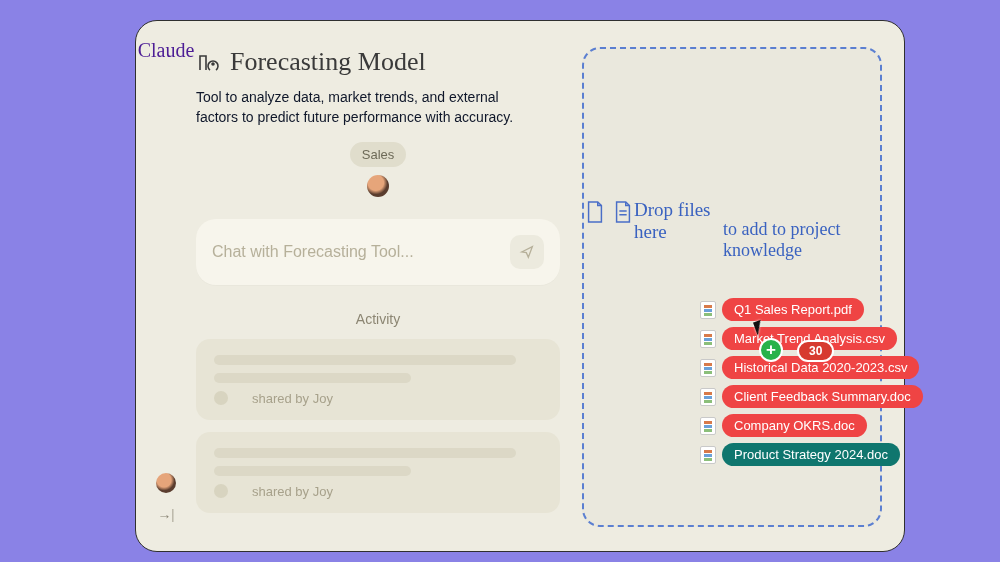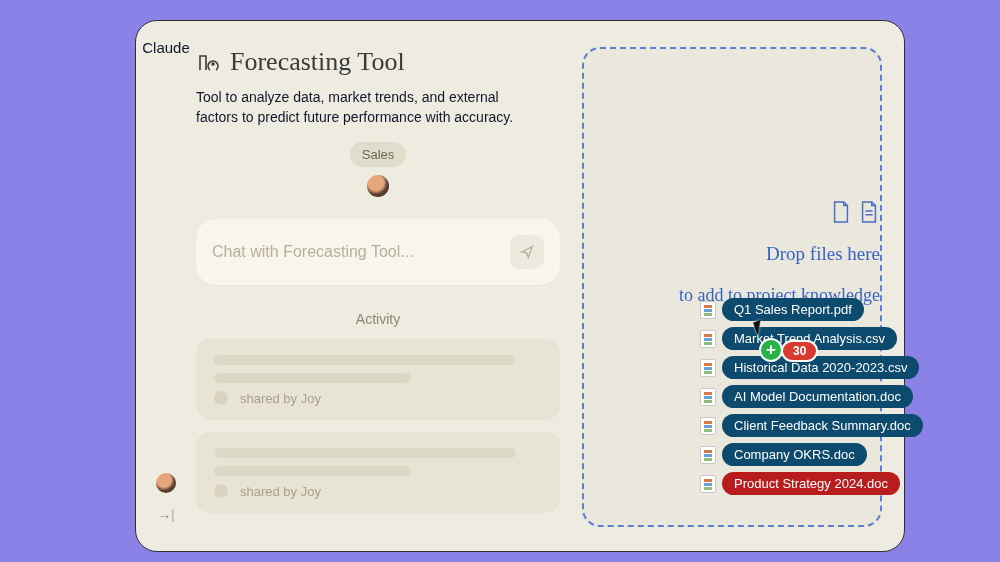--- a/index.html
+++ b/index.html
@@ -10,21 +10,21 @@
     position: absolute;
     top: 20px; left: 135px;
     width: 770px; height: 532px;
     background: #eeece1;
     border-radius: 22px;
     border: 1.5px solid #2f2f2f;
     display: flex;
     overflow: hidden;
   }
   .left-rail { width: 60px; padding: 18px 10px; display: flex; flex-direction: column; justify-content: space-between; align-items:center;}
-  .brand { font-family: Liberation Sans, sans-serif; font-size: 15px; color:#0f172a; font-weight:500; }
+  .brand { font-family: Liberation Serif, serif; font-size: 20px; color:#4c1d95; font-weight:500; }
   .rail-bottom { display:flex; flex-direction:column; gap:14px; align-items:center; padding-bottom:10px;}
   .avatar-small { width:20px; height:20px; border-radius:50%; background: radial-gradient(circle at 40% 35%, #e6a57a 0 40%, #5a3d2e 60%); }
   .collapse-icon { color:#8a8574; font-size:14px; }
 
   .main-col { flex:1; padding: 26px 22px 0 0; display:flex; gap:22px; }
   .content { flex: 1 1 auto; min-width:0; }
   .knowledge-panel { width: 300px; }
 
   .title-row { display:flex; align-items:center; gap:10px; }
   .tool-icon { width:24px; height:24px; display:flex; align-items:center; justify-content:center; }
@@ -35,51 +35,51 @@
   .tag-avatar { width:22px; height:22px; border-radius:50%; background: radial-gradient(circle at 40% 35%, #e6a57a 0 40%, #5a3d2e 60%); }
 
   .chat-box { margin-top:22px; background:#f7f5ec; border-radius:20px; padding:16px 16px; display:flex; align-items:center; justify-content:space-between; box-shadow: 0 1px 0 rgba(0,0,0,0.02); gap: 28px;}
   .chat-placeholder { color:#b6b09a; font-size:16px; font-family:-apple-system,Helvetica,Arial,sans-serif;}
   .send-btn { width:34px; height:34px; border-radius:10px; background:#eceade; display:flex; align-items:center; justify-content:center; color:#b6b09a;}
 
   .section-label { margin-top:26px; font-size:14px; color:#8c8673; font-family:-apple-system,Helvetica,Arial,sans-serif;text-align:center;}
   .activity-card { margin-top:12px; background:#e7e4d5; border-radius:14px; padding:16px 18px 14px;}
   .skel-line { height:10px; background:#dcd8c6; border-radius:5px; margin-bottom:8px;}
   .skel-line.w1 { width:92%;} .skel-line.w2{ width:60%;}
-  .shared-row { display:flex; align-items:center; gap:12px; margin-top:4px;}
+  .shared-row { display:flex; align-items:center; gap:24px; margin-top:4px;}
   .shared-dot { width:14px;height:14px;border-radius:50%; background:#d8d4c0;}
   .shared-text { font-size:13px; color:#a7a18b; font-family:-apple-system,Helvetica,Arial,sans-serif;}
 
   .dropzone {
     height: 480px;
     border: 2px dashed #5b7fd1;
     border-radius:18px;
     background: #eae8dd;
-    display:flex; flex-direction:column; align-items:flex-end;
+    display:flex; align-items:flex-start;
     padding-top:150px;
     color:#3a62c0;
     font-family: Georgia, serif;
   }
   .drop-icons { display:flex; gap:6px; margin-bottom:18px; color:#4a6ec7;}
   .drop-title { font-size:19px; }
   .drop-sub { font-size:18px; margin-top:20px;}
 
   
   .file-list { position:absolute; top:298px; left:700px; display:flex; flex-direction:column; gap:6px; }
   .file-row { display:flex; align-items:center; gap:6px; }
   .file-thumb { width:16px; height:18px; background:#fff; border:1px solid #c9c9c9; border-radius:2px; position:relative;}
   .file-thumb::after{content:""; position:absolute; top:3px; left:3px; right:3px; height:3px; background:#d77a4a; box-shadow: 0 4px 0 #6aa0d8, 0 8px 0 #8bbf7a;}
-  .pill { background:#0c4a6e; color:#fff; font-size:13px; font-family:-apple-system,Helvetica,Arial,sans-serif; padding:4px 12px; border-radius:14px; white-space:nowrap;}
-  .pill.dark { background:#b91c1c; }
+  .pill { background:#ef4444; color:#fff; font-size:13px; font-family:-apple-system,Helvetica,Arial,sans-serif; padding:4px 12px; border-radius:14px; white-space:nowrap;}
+  .pill.dark { background:#0f766e; }
 
   
   .cursor-group { position:absolute; top:320px; left:755px; z-index:50; }
   .cursor-arrow { width:0;height:0; border-left:8px solid #111; border-right:5px solid transparent; border-bottom:14px solid transparent; transform: rotate(-20deg); filter: drop-shadow(0 0 1px #fff);}
   .plus-badge { position:absolute; top:18px; left:4px; width:24px;height:24px; background:#28b24a; border:2px solid #fff; border-radius:50%; color:#fff; display:flex;align-items:center;justify-content:center; font-weight:bold; font-size:17px; font-family:Arial;}
-  .count-badge { position:absolute; top:20px; left:26px; min-width:24px;height:22px; padding:0 10px; background:#d73a2f; border:2px solid #fff; border-radius:11px; color:#fff; display:flex;align-items:center;justify-content:center; font-size:12px; font-family:-apple-system,Arial; font-weight:600;}
+  .count-badge { position:absolute; top:20px; left:42px; min-width:24px;height:22px; padding:0 10px; background:#d73a2f; border:2px solid #fff; border-radius:11px; color:#fff; display:flex;align-items:center;justify-content:center; font-size:12px; font-family:-apple-system,Arial; font-weight:600;}
 </style>
 </head>
 <body>
 
 <div class="app-window">
   <div class="left-rail">
     <div class="brand">Claude</div>
     <div class="rail-bottom">
       <div class="avatar-small"></div>
       <div class="collapse-icon">→|</div>
@@ -89,21 +89,21 @@
   <div class="main-col">
     <div class="content">
       <div class="title-row">
         <span class="tool-icon">
           <svg width="24" height="24" viewBox="0 0 24 24" fill="none" stroke="#3a3a3a" stroke-width="1.6">
             <path d="M4 20 L4 6 L10 6 L10 20"></path>
               <path d="M14 20 a5 5 0 1 1 6 0"></path>
               <circle cx="17" cy="14" r="1" fill="#3a3a3a"></circle>
           </svg>
         </span>
-        <h1 class="title">Forecasting Tool</h1>
+        <h1 class="title">Forecasting Model</h1>
       </div>
       <p class="desc">Tool to analyze data, market trends, and external factors to predict future performance with accuracy.</p>
       <div class="tag-row">
         <span class="tag">Sales</span>
         <span class="tag-avatar"></span>
       </div>
 
       <div class="chat-box">
         <span class="chat-placeholder">Chat with Forecasting Tool...</span>
         <div class="send-btn">
@@ -161,24 +161,20 @@
     <div class="file-row">
       <div class="file-thumb"></div>
       <div class="pill">Market Trend Analysis.csv</div>
     </div>
     <div class="file-row">
       <div class="file-thumb"></div>
       <div class="pill">Historical Data 2020-2023.csv</div>
     </div>
     <div class="file-row">
       <div class="file-thumb"></div>
-      <div class="pill">AI Model Documentation.doc</div>
-    </div>
-    <div class="file-row">
-      <div class="file-thumb"></div>
       <div class="pill">Client Feedback Summary.doc</div>
     </div>
     <div class="file-row">
       <div class="file-thumb"></div>
       <div class="pill">Company OKRS.doc</div>
     </div>
     <div class="file-row">
       <div class="file-thumb"></div>
       <div class="pill dark">Product Strategy 2024.doc</div>
     </div>

